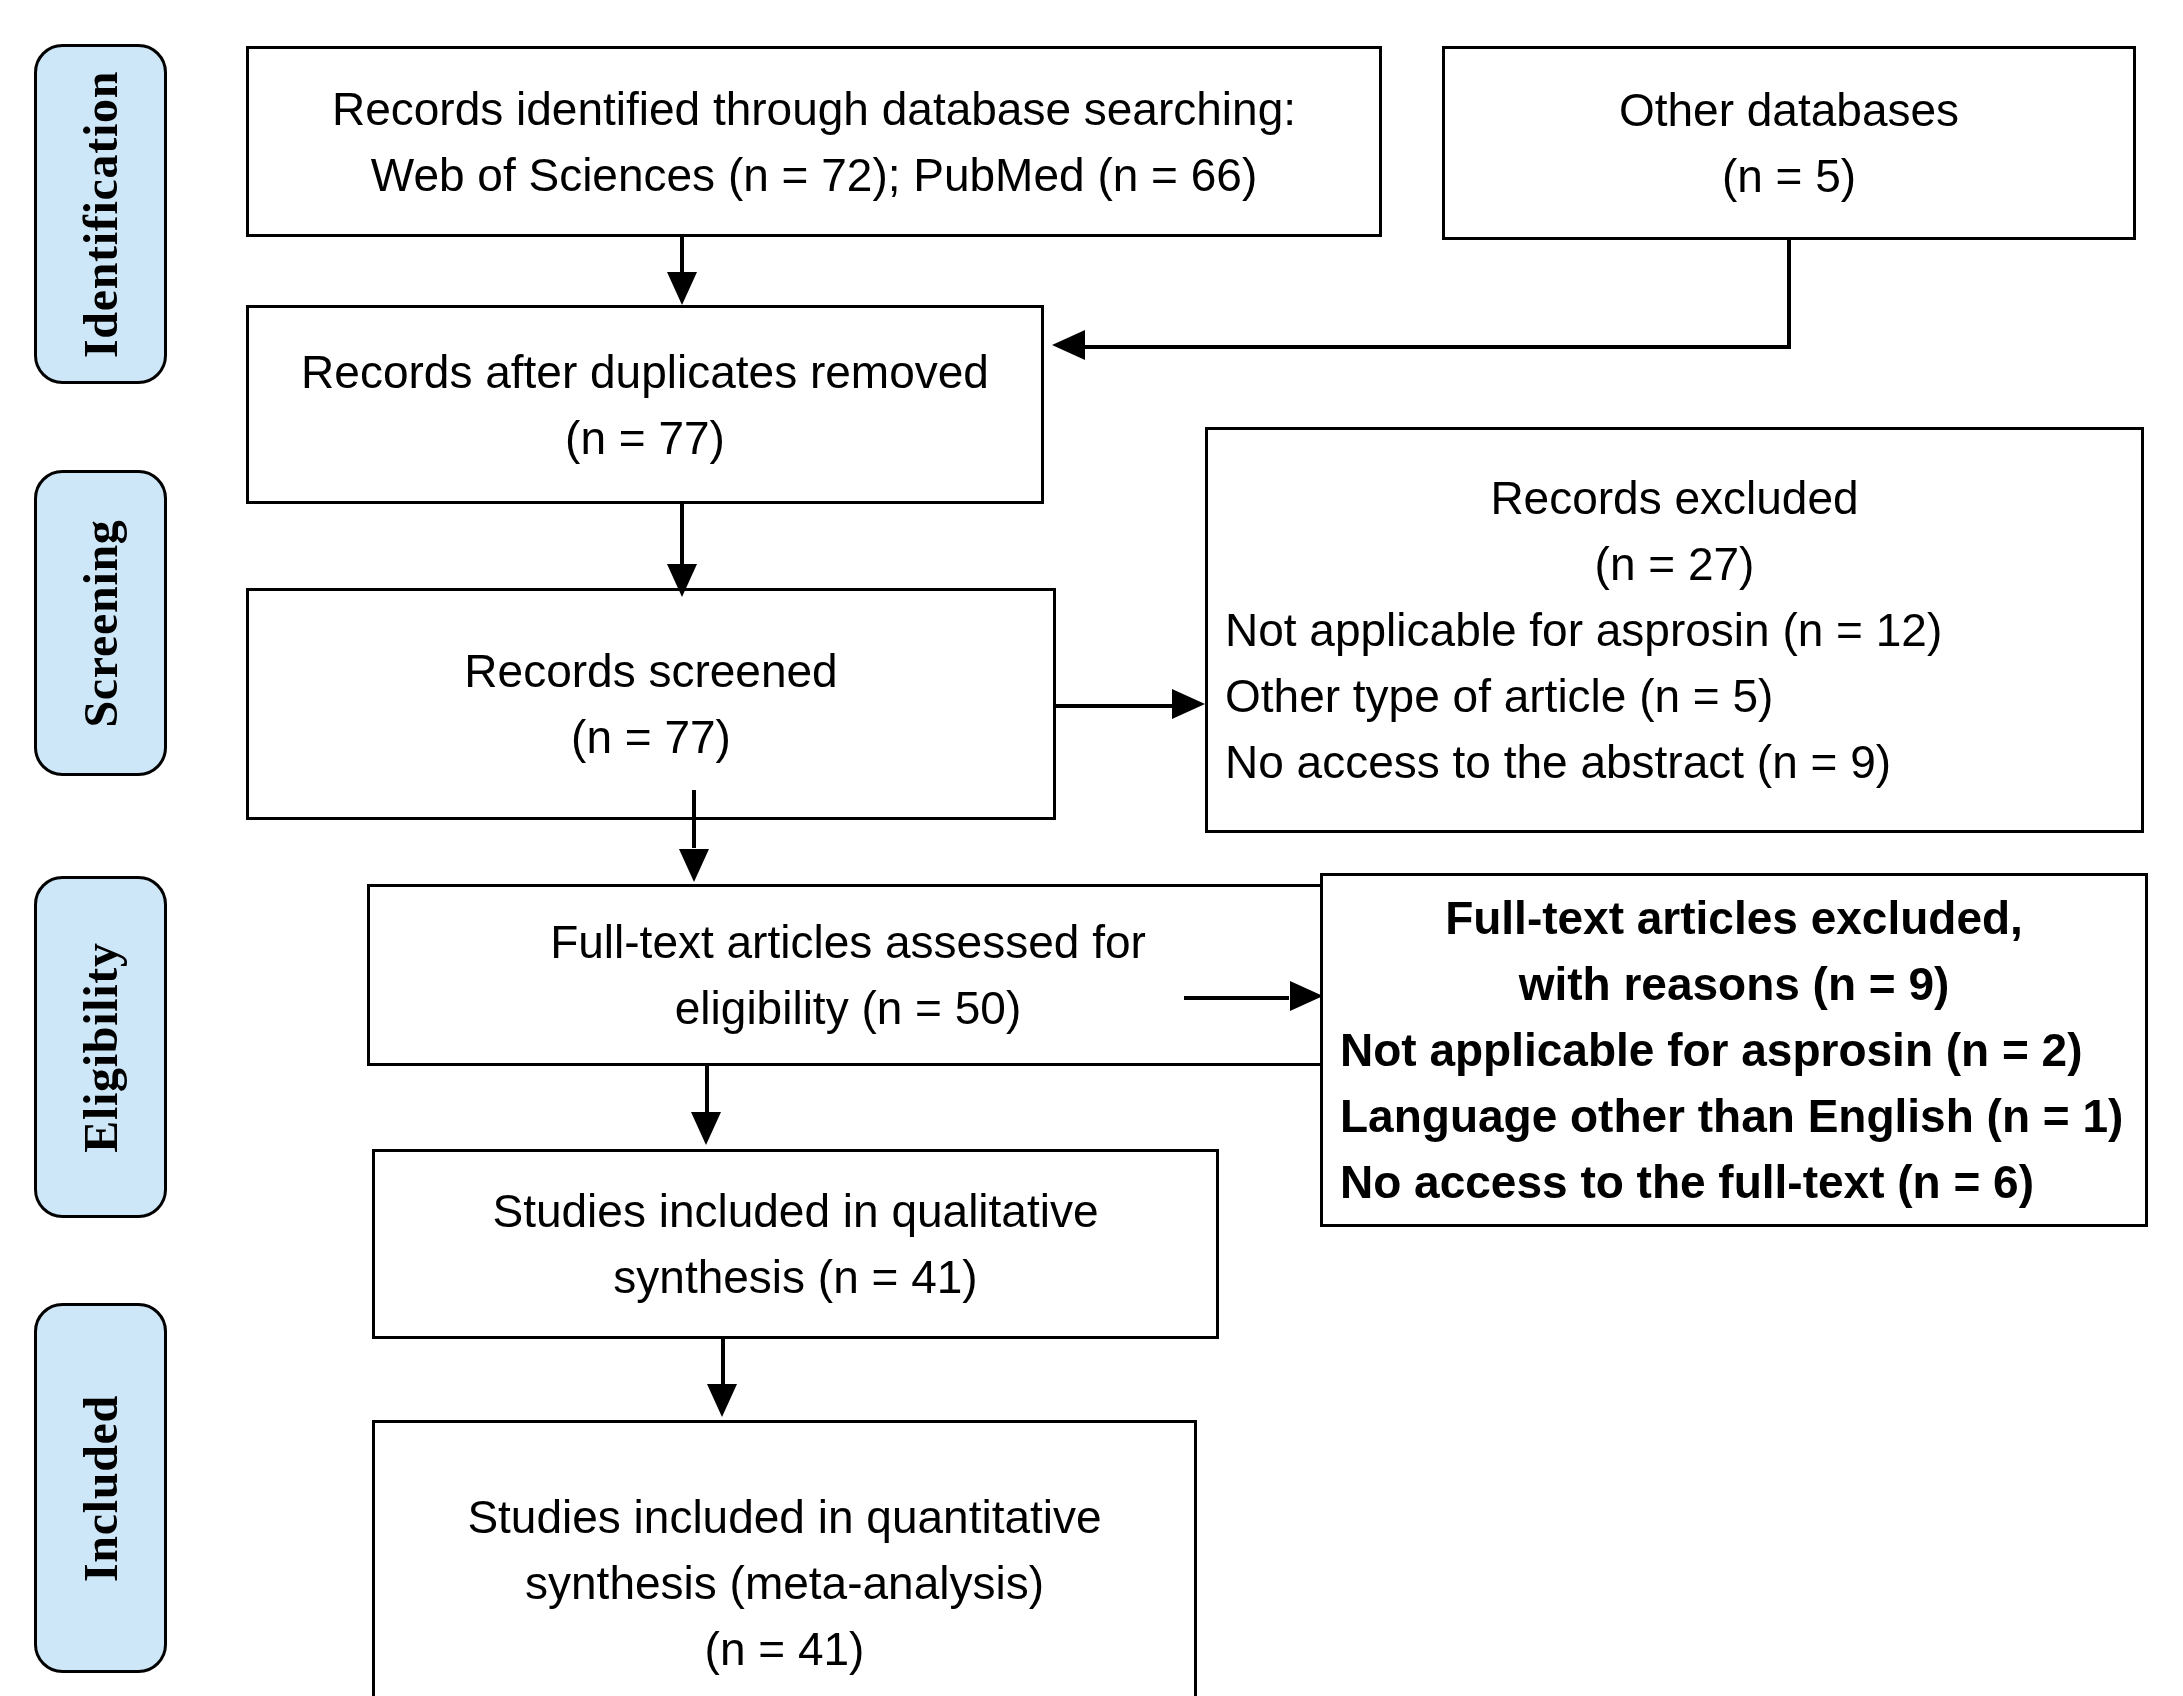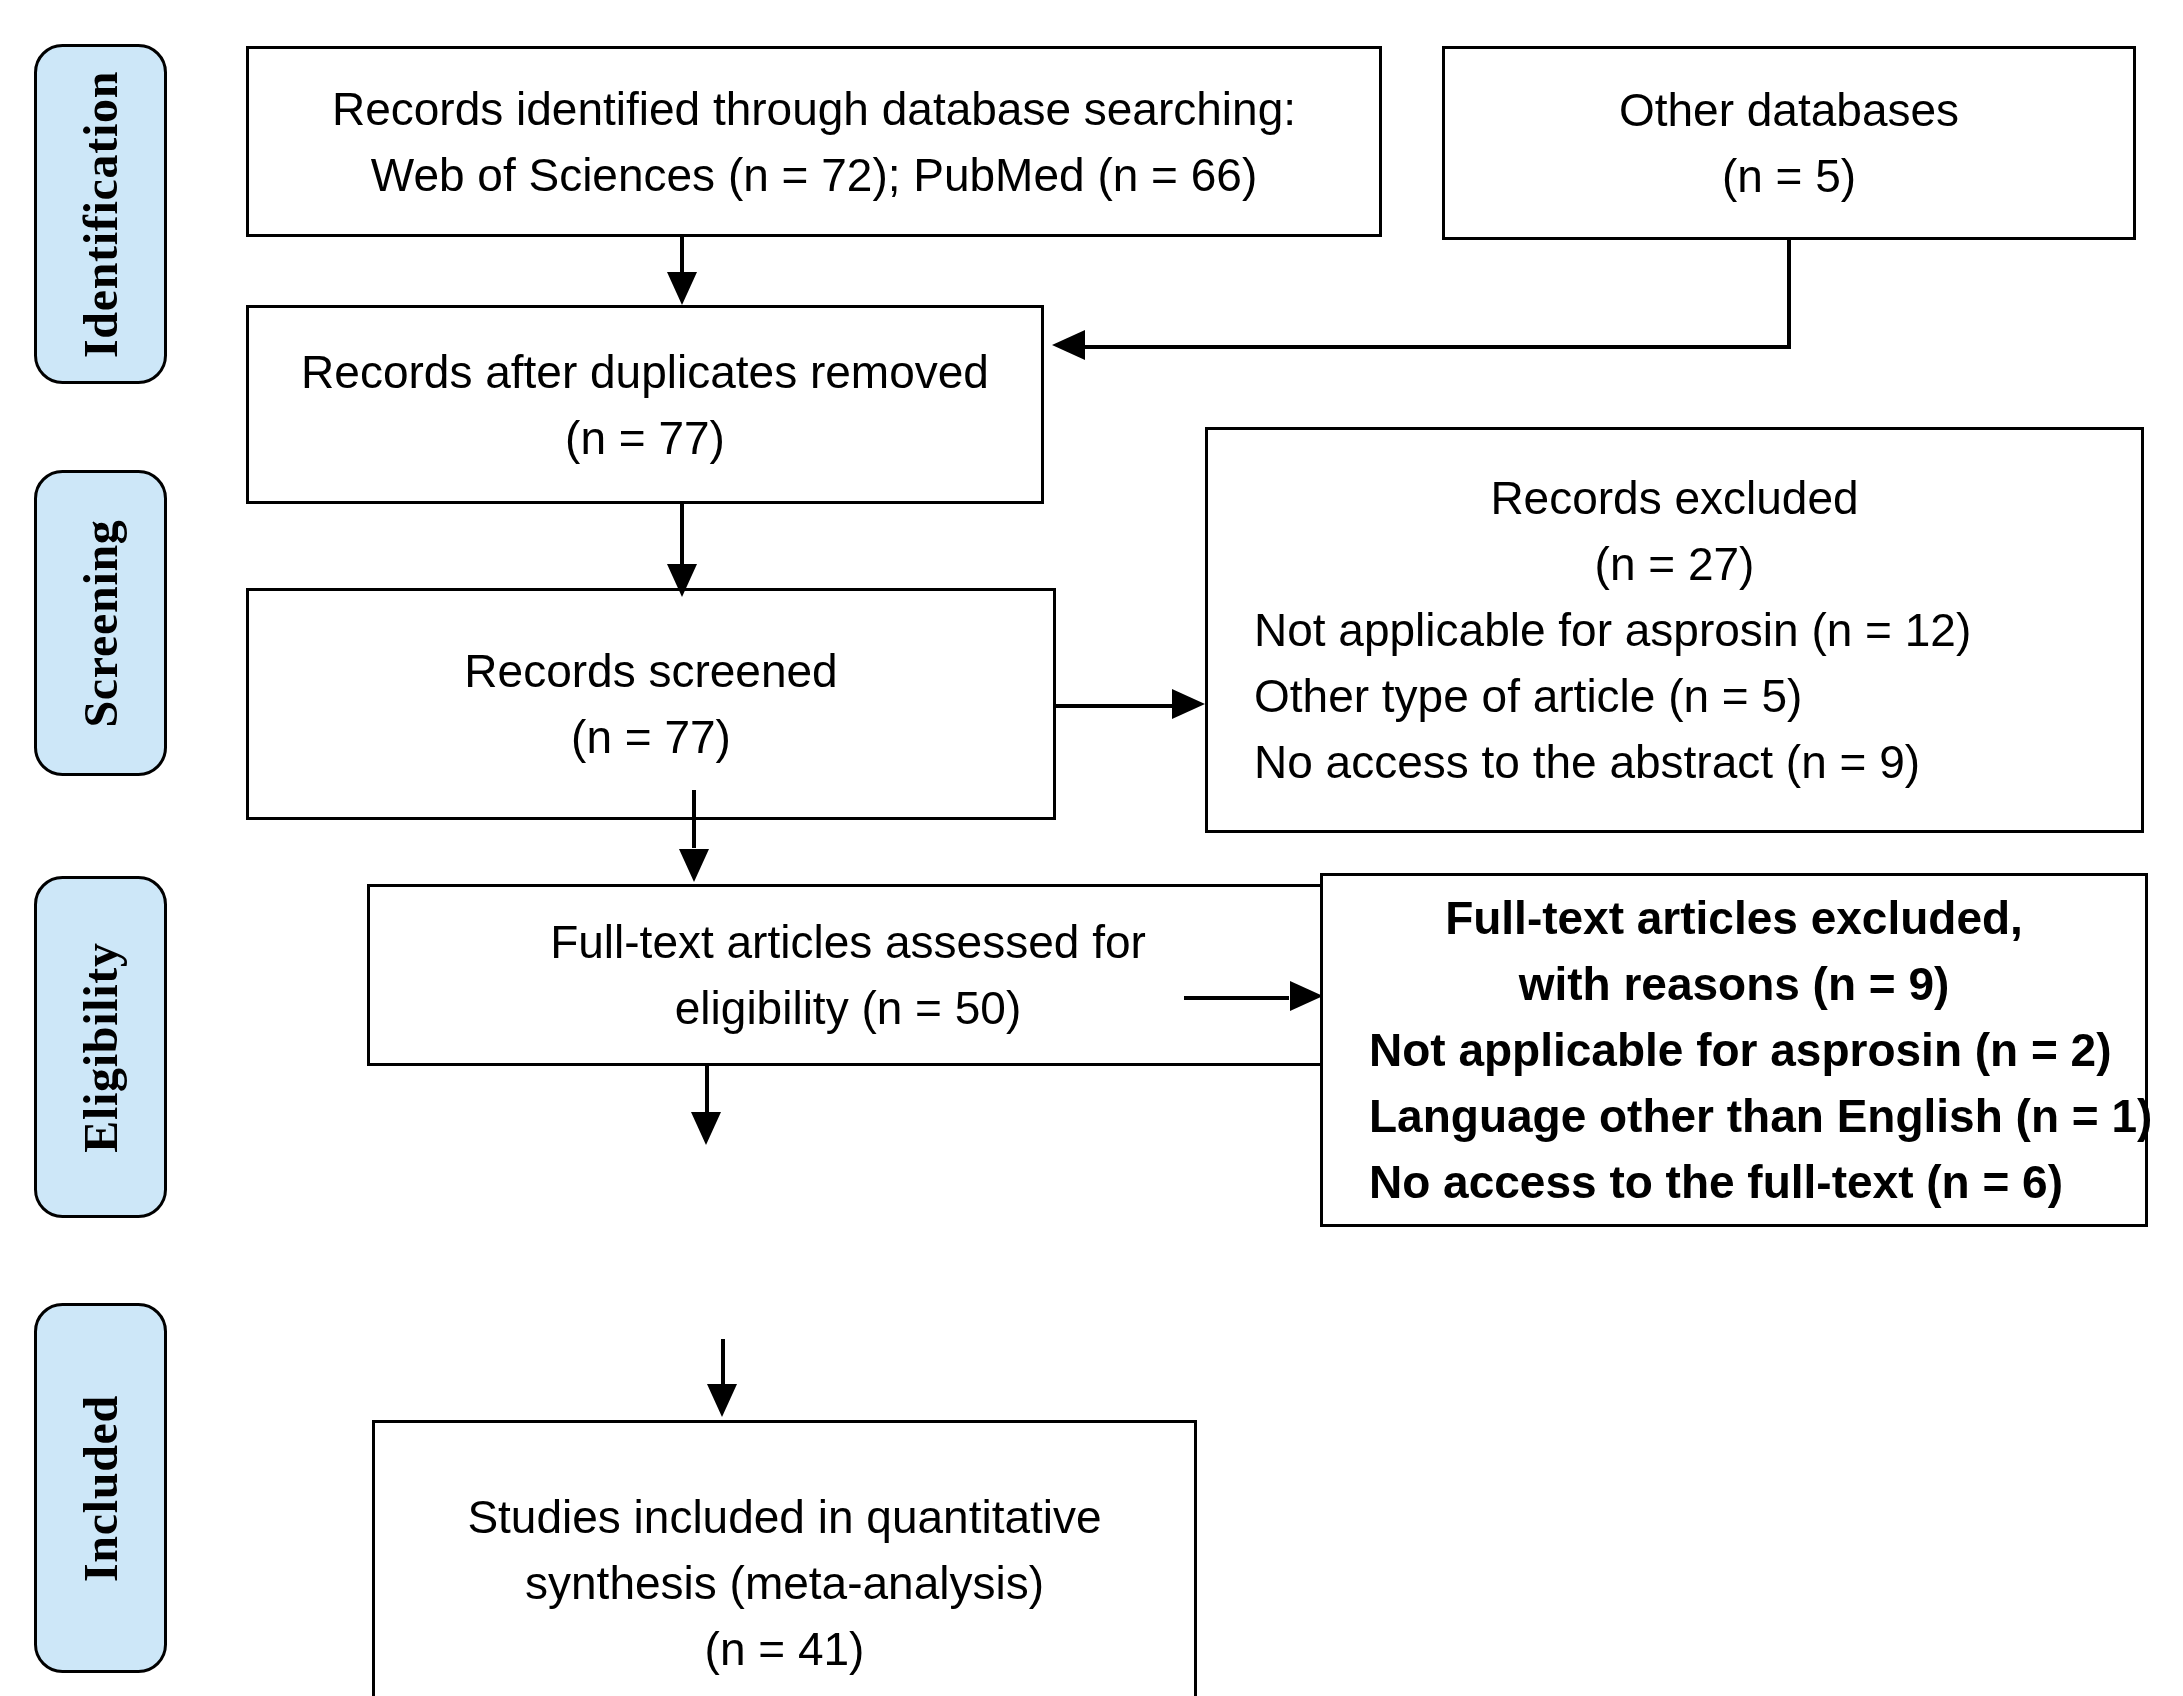--- a/index.html
+++ b/index.html
@@ -6,21 +6,21 @@
   #diagram{
     position:relative;width:2183px;height:1697px;background:#ffffff;
     font-family:"Liberation Sans",sans-serif;color:#000;overflow:hidden;
   }
   .box{
     position:absolute;background:#ffffff;border:3.6px solid #000;box-sizing:border-box;
     display:flex;flex-direction:column;align-items:center;justify-content:center;
     font-size:46px;line-height:66px;text-align:center;
   }
   .box .line{white-space:nowrap;}
-  .box .reason{width:100%;text-align:left;padding-left:46px;box-sizing:border-box;white-space:nowrap;}
+  .box .reason{width:100%;text-align:left;padding-left:17px;box-sizing:border-box;white-space:nowrap;}
   .stage{
     position:absolute;left:34px;width:133px;border:3.6px solid #000;box-sizing:border-box;
     border-radius:28.5px;display:flex;align-items:center;justify-content:center;
   }
   .stage span{
     transform:rotate(-90deg);white-space:nowrap;
     font-family:"Liberation Serif",serif;font-weight:bold;font-size:48px;letter-spacing:0.7px;
   }
   .vline{position:absolute;width:3.6px;background:#000;}
   .hline{position:absolute;height:3.6px;background:#000;}
@@ -80,20 +80,24 @@
   </div>
 
   <div class="box" style="left:1320px;top:873px;width:828px;height:354px;font-weight:bold;">
     <div class="line">Full-text articles excluded,</div>
     <div class="line">with reasons (n = 9)</div>
     <div class="reason">Not applicable for asprosin (n = 2)</div>
     <div class="reason">Language other than English (n = 1)</div>
     <div class="reason">No access to the full-text (n = 6)</div>
   </div>
 
+  <div class="box" style="left:372px;top:1149px;width:847px;height:190px;">
+    <div class="line">Studies included in qualitative</div>
+    <div class="line">synthesis (n = 41)</div>
+  </div>
 
   <div class="box" style="left:372px;top:1420px;width:825px;height:326px;">
     <div class="line">Studies included in quantitative</div>
     <div class="line">synthesis (meta-analysis)</div>
     <div class="line">(n = 41)</div>
   </div>
 
   <div class="vline" style="left:680px;top:236px;height:36px;"></div>
   <div class="ah-down" style="left:667px;top:272px;"></div>
 

